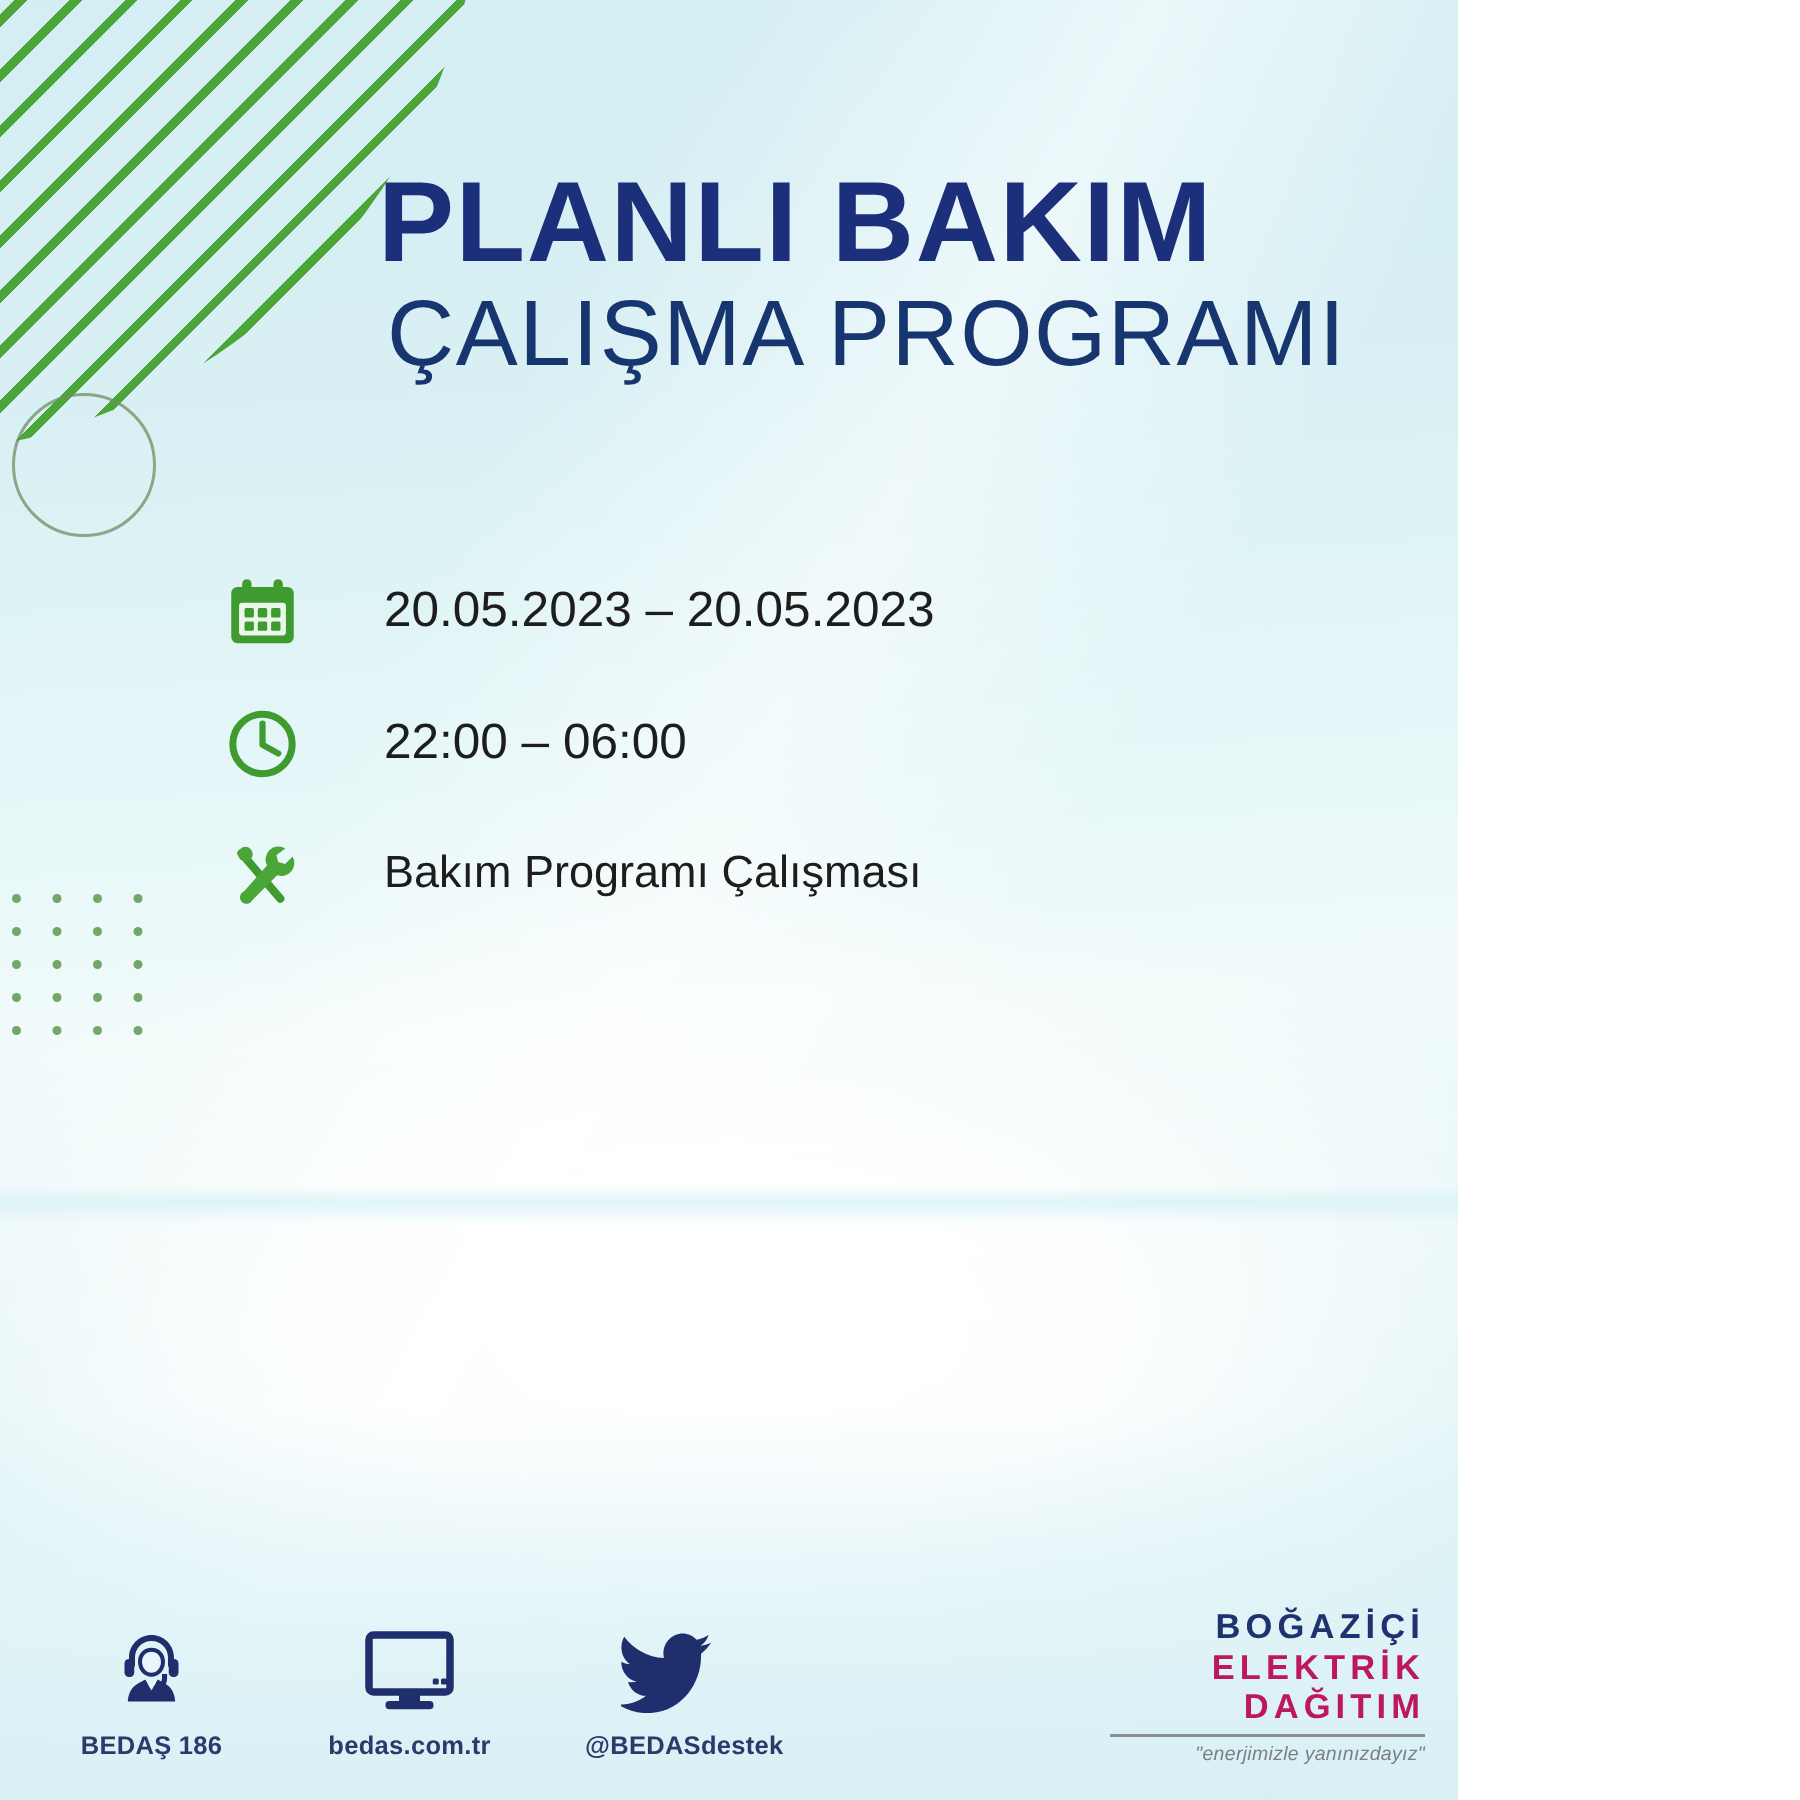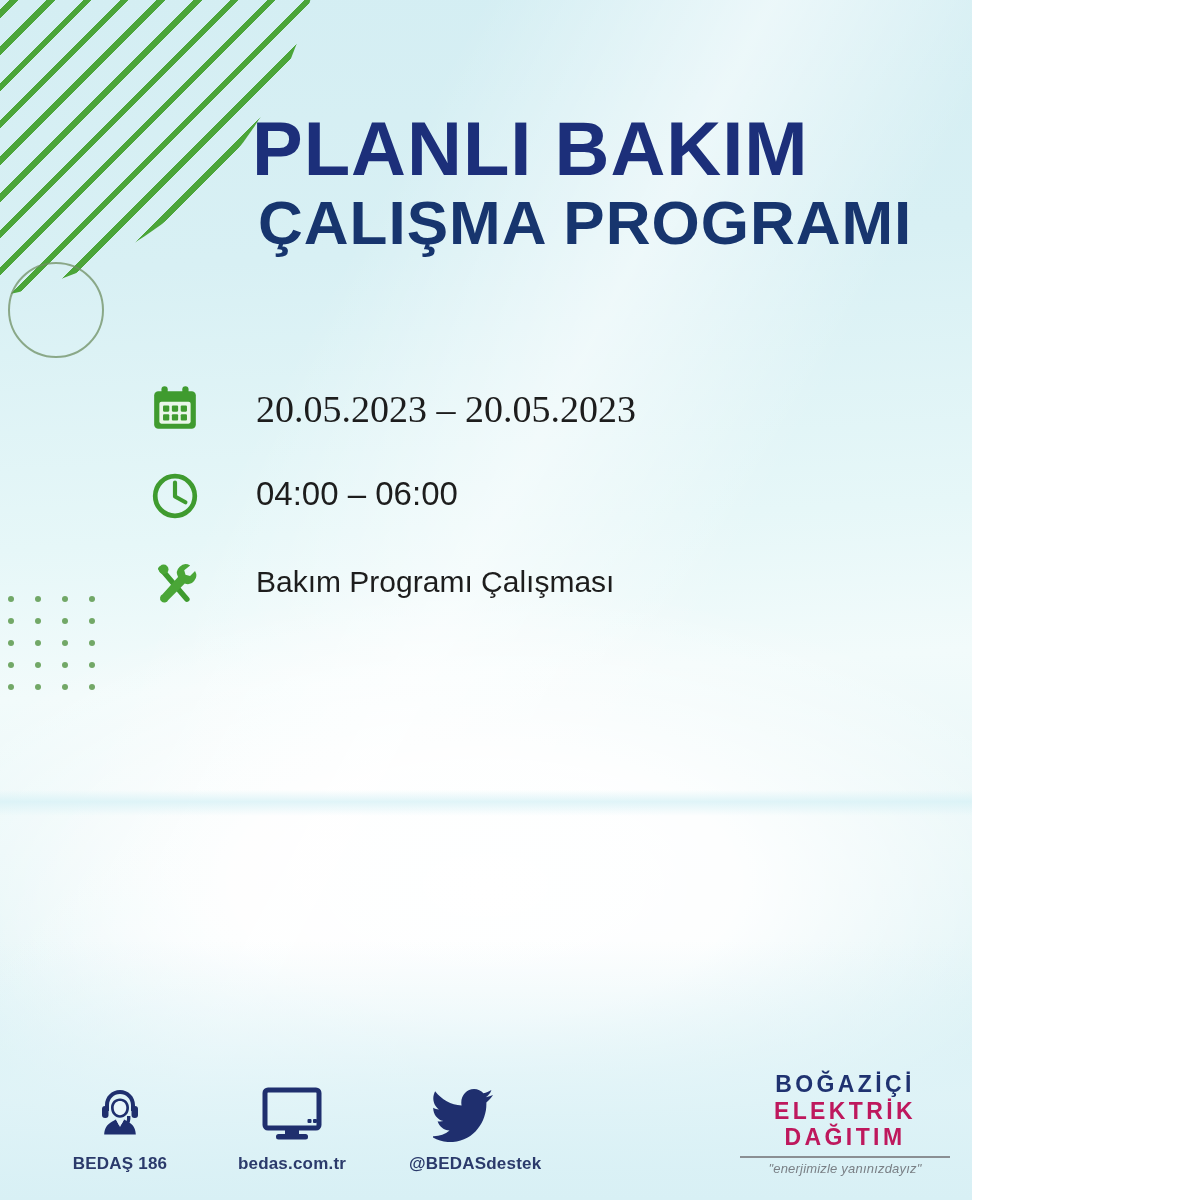--- a/index.html
+++ b/index.html
@@ -118,21 +118,21 @@
     line-height: 0.98;
     font-weight: 700;
     letter-spacing: 1px;
     color: #1c2f7a;
     white-space: nowrap;
   }
   .title-sub {
     margin: 6px 0 0 6px;
     font-size: 62px;
     line-height: 1.0;
-    font-weight: 700;
+    font-weight: 400;
     letter-spacing: 1px;
     color: #17356e;
     white-space: nowrap;
   }
 
   
   .info {
     position: absolute;
     left: 146px;
     top: 378px;
@@ -150,41 +150,40 @@
     display: flex;
     align-items: center;
     justify-content: center;
   }
   .row .txt {
     padding-left: 52px;
     color: #1d1d1d;
     font-size: 31px;
     line-height: 1.32;
   }
-  #row-date .txt { font-size: 38px; padding-top: 6px; font-family: Liberation Serif, serif; }
+  #row-date .txt { font-size: 33px; padding-top: 6px; }
   #row-time .txt { font-size: 33px; padding-top: 6px; }
   #row-work .txt { font-size: 30px; padding-top: 8px; font-weight: 400; }
   #row-work { margin-bottom: 22px; }
   #row-loc .txt {
     font-size: 28px;
     line-height: 1.44;
     padding-top: 2px;
     max-width: 800px;
   }
   #row-loc .ico { height: 70px; align-items: flex-start; padding-top: 2px; }
 
   
   .footer {
     position: absolute;
     left: 46px;
     bottom: 26px;
     display: flex;
     align-items: center;
     gap: 62px;
-    margin-left: 19px;
   }
   .fitem {
     width: 110px;
     text-align: center;
   }
   .fitem .fico {
     height: 62px;
     display: flex;
     align-items: flex-end;
     justify-content: center;
@@ -196,21 +195,21 @@
     color: #2b3a6b;
     letter-spacing: 0.2px;
     white-space: nowrap;
   }
 
   
   .logo {
     position: absolute;
     right: 22px;
     bottom: 24px;
-    text-align: center;
+    text-align: right;
     width: 210px;
   }
   .logo .l1 {
     font-size: 23px;
     font-weight: 700;
     letter-spacing: 3.4px;
     color: #1f3270;
     line-height: 1.16;
   }
   .logo .l2, .logo .l3 {
@@ -317,21 +316,21 @@
       <div class="txt">20.05.2023 – 20.05.2023</div>
     </div>
 
     <div class="row" id="row-time">
       <div class="ico">
         <svg width="50" height="50" viewBox="0 0 48 48" aria-hidden="true">
           <circle cx="24" cy="24" r="19" fill="none" stroke="#3f9b2f" stroke-width="4.5"></circle>
           <path d="M24 11 L24 24.5 L34 30" fill="none" stroke="#3f9b2f" stroke-width="4" stroke-linecap="round" stroke-linejoin="round"></path>
         </svg>
       </div>
-      <div class="txt">04:00 – 06:00</div>
+      <div class="txt">22:00 – 06:00</div>
     </div>
 
     <div class="row" id="row-work">
       <div class="ico">
         <svg width="52" height="52" viewBox="0 0 48 48" aria-hidden="true">
           <g stroke="#3f9b2f" stroke-width="5" stroke-linecap="round">
             <line x1="11" y1="10" x2="35" y2="38"></line>
           </g>
           <path d="M38 7 a8 8 0 0 0 -11.2 10.6 L12.5 33.5 a4 4 0 1 0 5.3 5.3 L33 23.6 A8 8 0 0 0 42.5 12 l-4.6 4.6 -4.2 -1.2 -1.2 -4.2 z" fill="#4aa637"></path>
           <circle cx="13.5" cy="10.5" r="4.5" fill="#4aa637"></circle>

